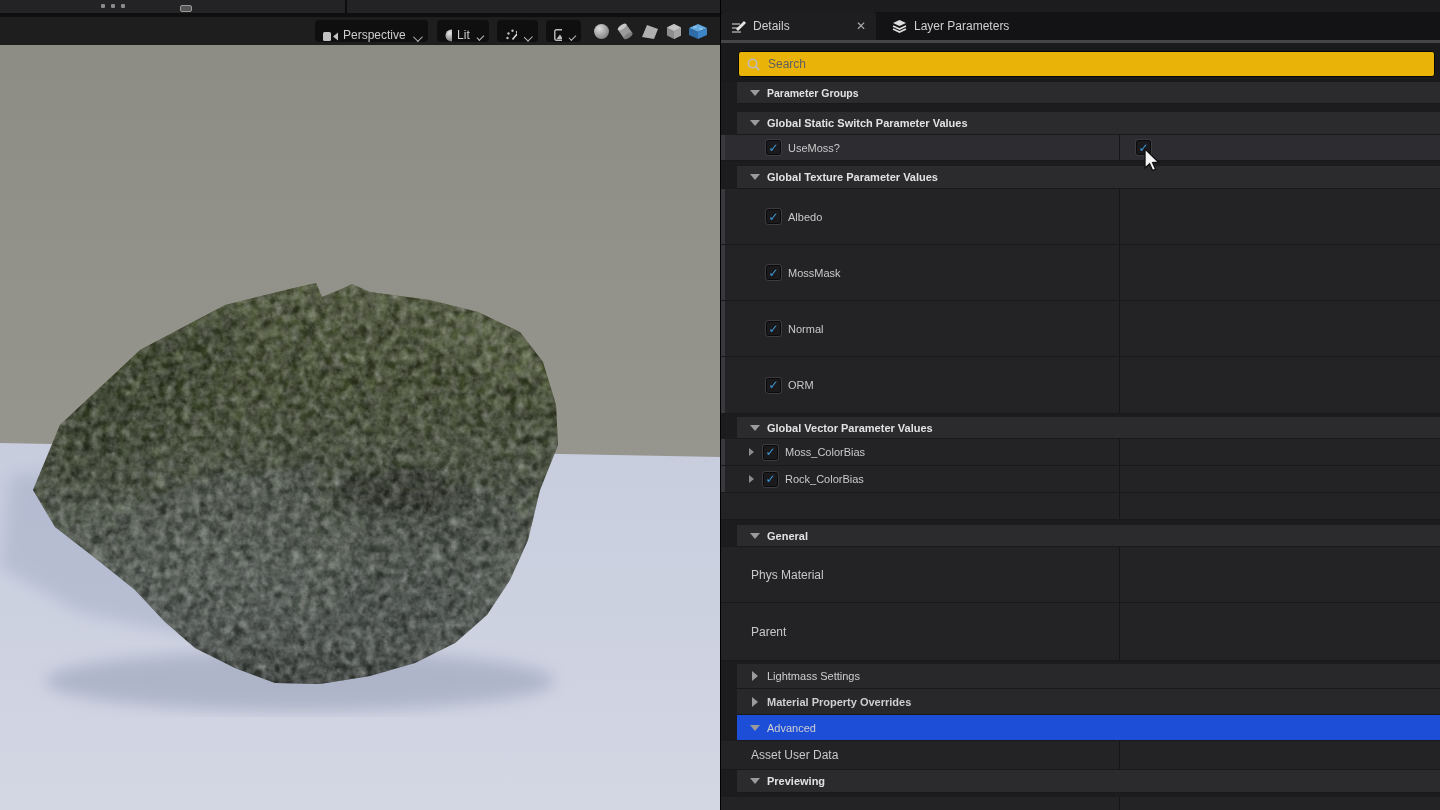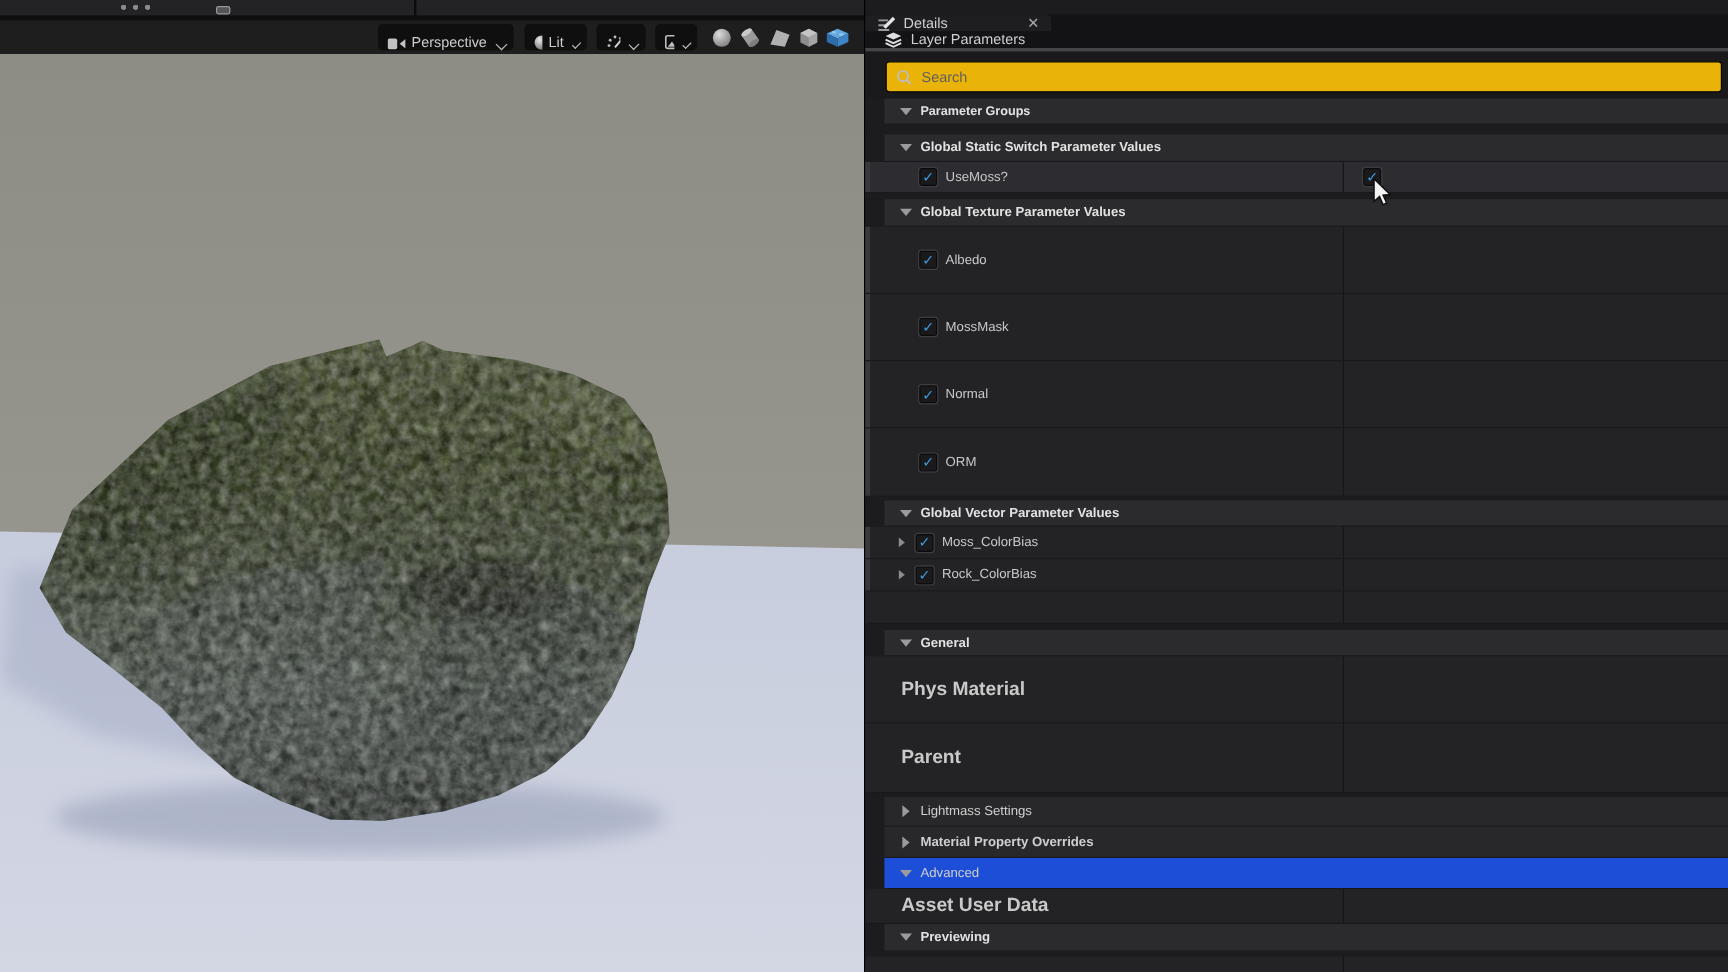--- a/index.html
+++ b/index.html
@@ -21,21 +21,21 @@
   #viewport-pane { position:absolute; left:0; top:13px; width:720px; height:797px; background:#0e0e0e; }
   #vp-toolbar { position:absolute; left:0; top:4px; width:720px; height:28px; background:#1e1e1f; }
   .vp-btn { position:absolute; top:3px; height:22px; background:#0f0f10; border-radius:4px;
             display:flex; align-items:flex-end; gap:5px; padding:0 8px; color:#cdcdcd; font-size:12px; }
   .vp-chev { width:7px; height:7px; border-right:1.6px solid #b9b9b9; border-bottom:1.6px solid #b9b9b9;
              transform:rotate(45deg) translateY(-2px); margin-left:2px; }
   .shape-btn { position:absolute; top:4px; width:21px; height:21px; display:flex; align-items:center; justify-content:center; }
 
   
   #details-pane { position:absolute; left:720px; top:0; width:720px; height:810px; background:#1c1c1e; border-left:1px solid #000; }
-  #tab-bar { position:absolute; left:0; top:12px; width:720px; height:28px; background:#131315; display:flex;flex-direction:column; }
+  #tab-bar { position:absolute; left:0; top:12px; width:720px; height:28px; background:#131315; display:flex; }
   .tab { display:flex; align-items:center; gap:7px; padding:0 10px; font-size:12px; color:#cfcfcf; height:28px; }
   .tab.active { background:#1e1e20; border-radius:4px 4px 0 0; width:155px; }
   .tab .close { margin-left:auto; color:#aaa; font-size:12px; }
   #tab-underline { position:absolute; left:0; top:40px; width:720px; height:3px; background:#454547; }
   #search-row { position:absolute; left:0; top:43px; width:720px; height:39px; background:#1a1a1c; }
   #search-box { position:absolute; left:17px; top:8px; width:697px; height:26px; background:#eab308;
                 border:1px solid #060607; border-radius:3px; display:flex; align-items:center; gap:8px; padding:0 8px; }
   #search-box .ph { color:#5f5f61; font-size:12px; }
 
   #rows { position:absolute; left:0; top:82px; width:720px; height:728px; overflow:hidden; background:#1c1c1e; }
@@ -50,21 +50,21 @@
               border-top:6px solid #9b9b9b; margin:0 7px 0 13px; }
   .tri-right { width:0; height:0; border-top:5px solid transparent; border-bottom:5px solid transparent;
                border-left:6px solid #9b9b9b; margin:0 9px 0 15px; }
   .tri-right-sm { width:0; height:0; border-top:4px solid transparent; border-bottom:4px solid transparent;
                   border-left:5px solid #8d8d8d; margin-left:28px; }
   .cb { width:15px; height:15px; background:#1a1a1c; border:1px solid #0a0a0a; outline:1px solid #3c3c40;
         border-radius:2px; display:flex; align-items:center; justify-content:center; flex:0 0 15px; }
   .cb.checked::after { content:"✓"; color:#3f9bdc; font-size:12px; font-weight:bold; line-height:1; }
   .plabel { font-size:11px; color:#c9c9c9; margin-left:7px; }
   .mL45 { margin-left:45px; } .mL9 { margin-left:9px; }
-  .indent-lbl { font-size:16px; color:#c9c9c9; margin-left:30px;font-weight:bold; }
+  .indent-lbl { font-size:12px; color:#c9c9c9; margin-left:30px; }
 
   #cursor { position:absolute; left:1143px; top:148px; z-index:50; }
 </style>
 </head>
 <body>
 
 <div id="top-strip">
   <div class="frag-dots"></div>
   <div class="frag-icon"></div>
   <div class="divider"></div>

